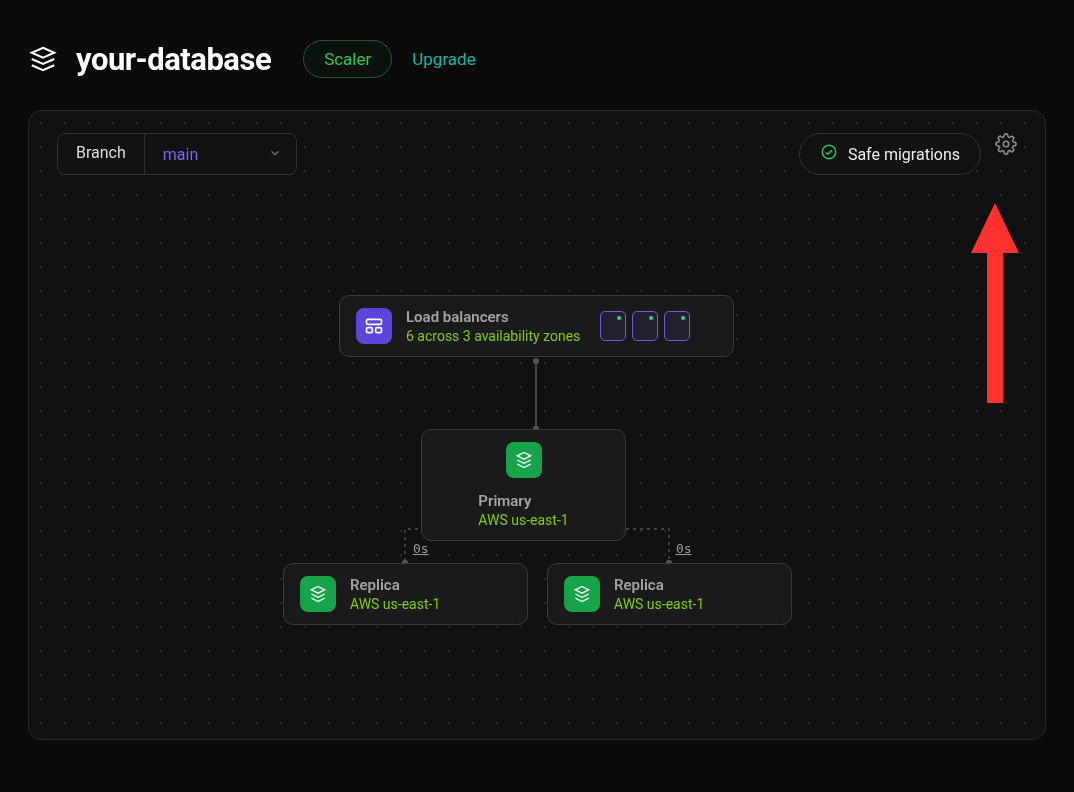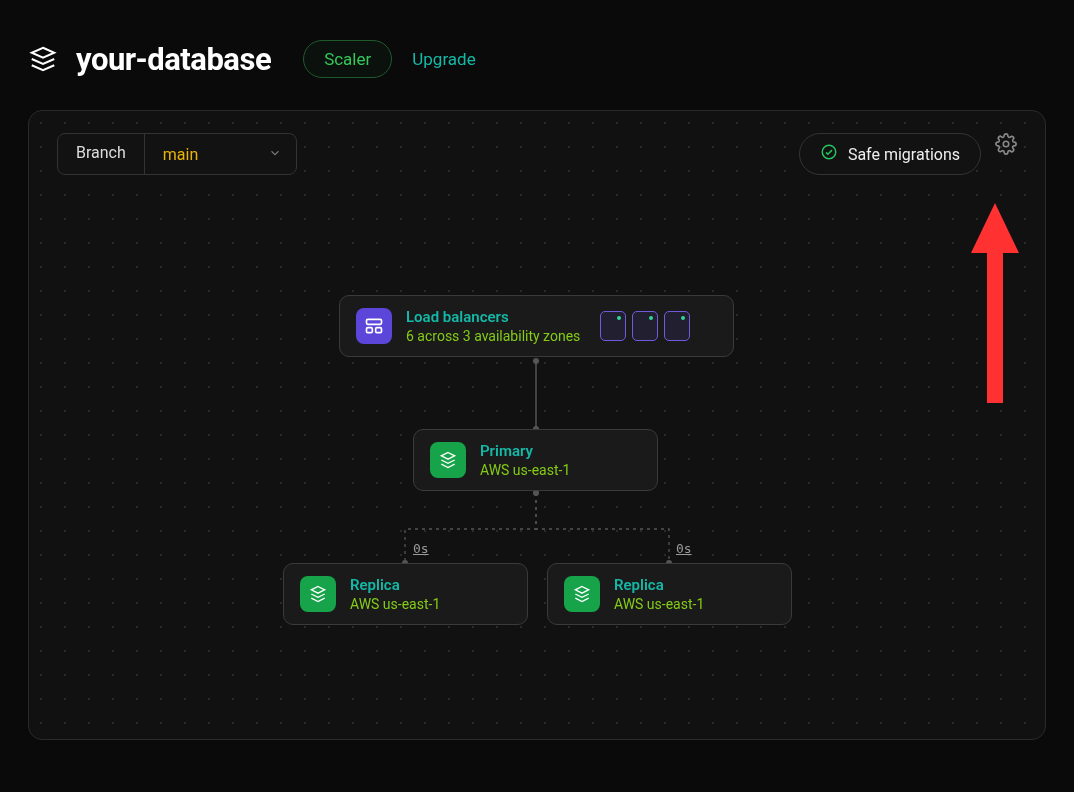--- a/index.html
+++ b/index.html
@@ -72,21 +72,21 @@
     padding: 9px 18px;
     color: #ddd;
     font-size: 16px;
     border-right: 1px solid #333;
   }
   .branch-select {
     display: flex;
     align-items: center;
     gap: 70px;
     padding: 9px 14px 9px 18px;
-    color: #eab308;
+    color: #8b5cf6;
     font-size: 16px;
     cursor: pointer;
   }
   .chevron-down { color:#777; }
 
   .spacer { flex: 1; }
 
   .pill-group {
     display: flex;
     border: 1px solid #333;
@@ -127,21 +127,21 @@
     border-radius: 10px;
     padding: 12px 16px;
   }
   .node .icon-box {
     width: 36px; height: 36px;
     border-radius: 8px;
     display: flex; align-items: center; justify-content: center;
     flex-shrink: 0;
   }
   .node .txt { display: flex; flex-direction: column; }
-  .node .title { color: #14b8a6; font-size: 15px; font-weight: 600; }
+  .node .title { color: #a3a3a3; font-size: 15px; font-weight: 600; }
   .node .sub   { color: #84cc16; font-size: 14px; margin-top: 2px; }
 
   .lb-icon { background: #5b46d9; }
   .db-icon { background: #16a34a; }
 
   .lb-minis {
     display: flex;
     gap: 6px;
     margin-left: 6px;
   }
@@ -154,21 +154,21 @@
   }
   .lb-mini::before {
     content:"";
     position:absolute; top:4px; right:4px;
     width:4px; height:4px; border-radius:50%;
     background:#34d399;
   }
 
   
   .node-lb      { left: 310px; top: 74px;  width: 395px; }
-  .node-primary { left: 384px; top: 208px; width: 245px; }
+  .node-primary { left: 392px; top: 208px; width: 205px; flex-direction: column; }
   .node-rep1    { left: 254px; top: 342px; width: 245px; }
   .node-rep2    { left: 518px; top: 342px; width: 245px; }
 
   .latency {
     position:absolute;
     font-size:13px;
     color:#9a9a9a;
     font-family: ui-monospace, Menlo, monospace;
     text-decoration: underline;
   }

